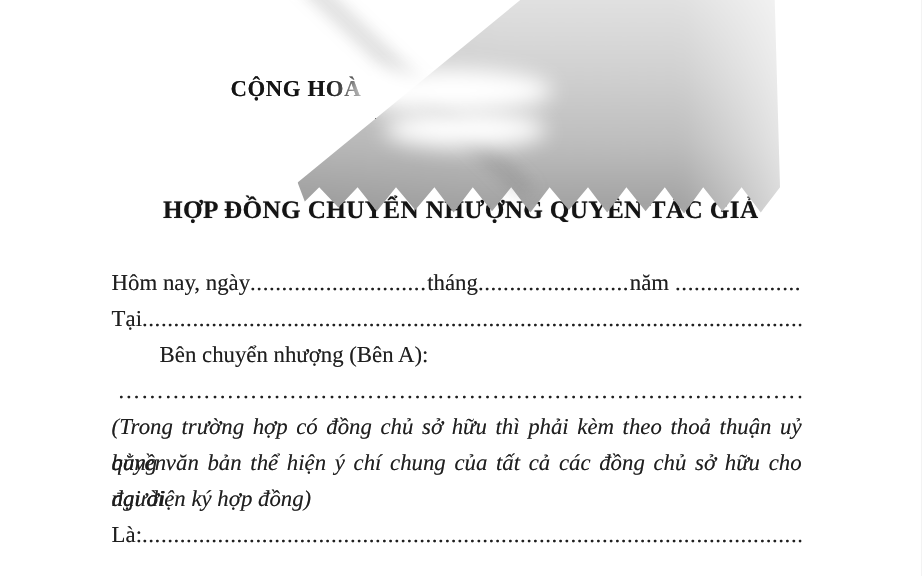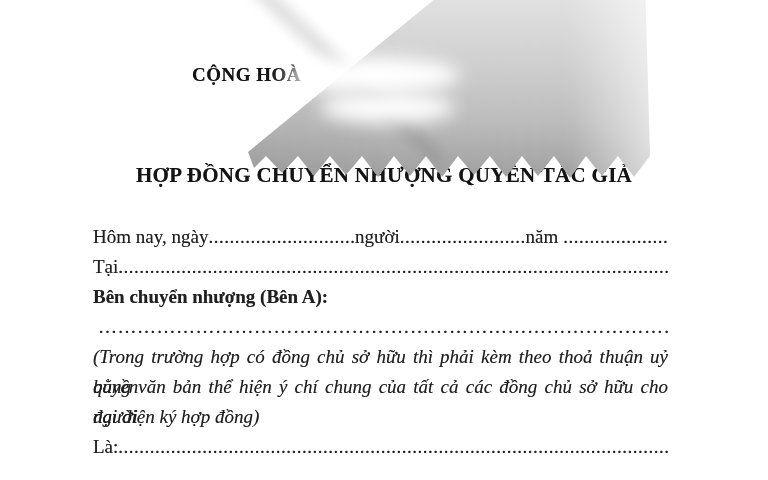--- a/index.html
+++ b/index.html
@@ -88,21 +88,21 @@
   .dotline { display: flex; align-items: baseline; }
   .lbl { white-space: nowrap; flex: 0 0 auto; }
   .leader {
     flex-grow: 1; flex-basis: 0; min-width: 0;
     overflow: hidden; white-space: nowrap;
     letter-spacing: 0.5px;
   }
   .leader.f14 { flex-grow: 1.4; }
   .leader.f12 { flex-grow: 1.2; }
   .leader.gap { margin-left: 5px; }
-  .bold { font-weight: bold; }
+  .bold { font-weight: normal; margin-left: 40px; }
   .note {
     font-style: italic;
     text-align: justify;
   }
   .note.just { text-align-last: justify; }
 </style>
 </head>
 <body>
 
 <div class="page">
@@ -110,21 +110,21 @@
   <div class="hdr-frag hdr-line1">CỘNG HOÀ</div>
   <div class="hdr-frag hdr-line2">Đ</div>
 
   <div class="doc-title">HỢP ĐỒNG CHUYỂN NHƯỢNG QUYỀN TÁC GIẢ</div>
 
   <div class="content">
 
     <div class="line dotline">
       <span class="lbl">Hôm nay, ngày</span>
       <span class="leader f14">........................................................................................................................................................................................................</span>
-      <span class="lbl">người</span>
+      <span class="lbl">tháng</span>
       <span class="leader f12">........................................................................................................................................................................................................</span>
       <span class="lbl">năm</span>
       <span class="leader gap">........................................................................................................................................................................................................</span>
     </div>
 
     <div class="line dotline">
       <span class="lbl">Tại</span>
       <span class="leader">........................................................................................................................................................................................................</span>
     </div>
 

